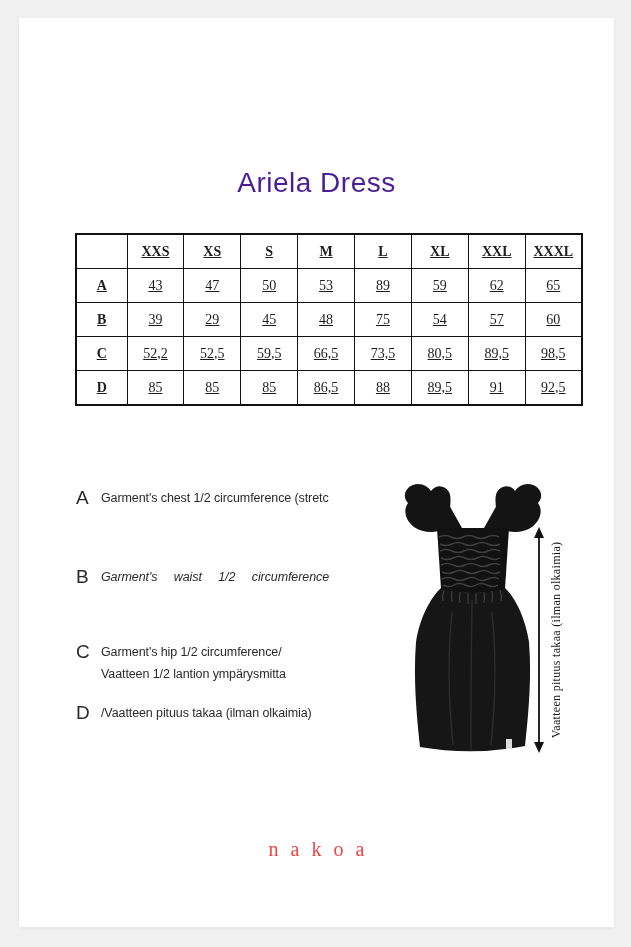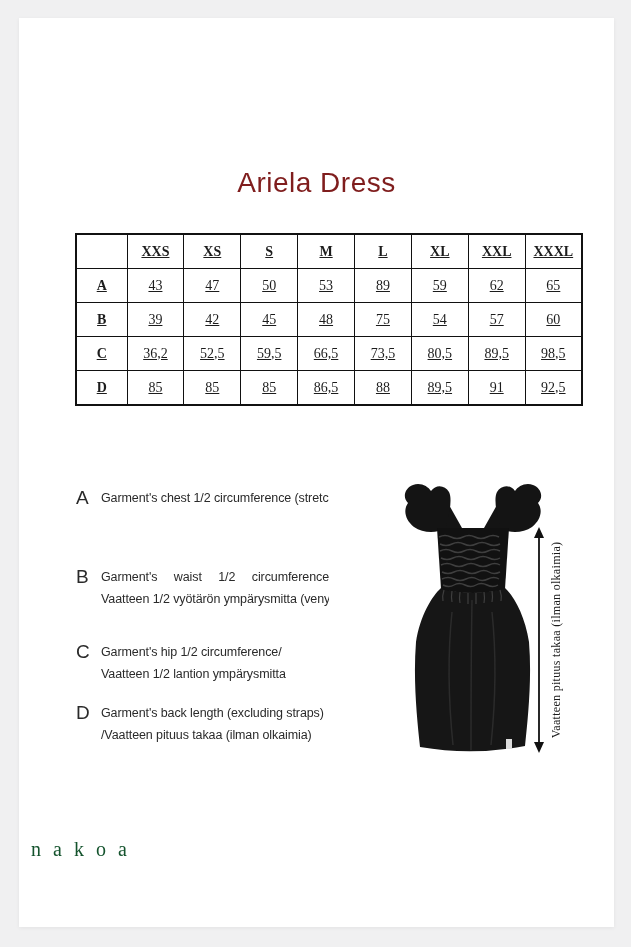--- a/index.html
+++ b/index.html
@@ -14,21 +14,21 @@
   .card{
     position:absolute;left:19px;top:18px;
     width:595px;height:909px;
     background:#ffffff;
     box-shadow:0 1px 4px rgba(0,0,0,0.06);
   }
   .title{
     position:absolute;top:130px;left:0;width:100%;
     text-align:center;
     font-size:28px;font-weight:400;letter-spacing:0.5px;
-    color:#7f1d1d;
+    color:#4c1d95;
   }
   table.size-table{
     position:absolute;top:215px;left:56px;
     width:508px;
     border-collapse:collapse;table-layout:fixed;
     font-family:"Liberation Serif", serif;
     color:#1c1c1c;
     border:2px solid #111;
   }
   table.size-table th, table.size-table td{
@@ -44,33 +44,34 @@
   .legend-letter{
     width:25px;flex:0 0 25px;
     font-size:19px;line-height:22px;color:#2a2a2a;font-weight:400;
   }
   .legend-text{
     width:228px;overflow:hidden;
     font-size:12.5px;line-height:22px;letter-spacing:-0.1px;
     color:#2a2a2a;
   }
   .legend-line{white-space:nowrap;}
-  .legend-line.justify{text-align:justify;text-align-last:justify;-moz-text-align-last:justify;}
+  .legend-line.justify{text-align:justify;text-align-last:justify;font-style:italic;-moz-text-align-last:justify;}
   .pos-a{top:469px;}
   .pos-b{top:548px;}
   .pos-c{top:623px;}
   .pos-d{top:684px;}
   .dress-svg{
     position:absolute;left:381px;top:437px;width:190px;height:305px;
   }
   .logo{
     position:absolute;top:820px;left:0;width:100%;
+    text-align:center;
     font-family:"Liberation Serif", serif;
     font-size:20px;letter-spacing:0.6em;padding-left:0.6em;box-sizing:border-box;
-    color:#14532d;
+    color:#ef4444;
   }
 </style>
 </head>
 <body>
 
 <div class="card">
 
   <h1 class="title">Ariela Dress</h1>
 
   <table class="size-table">
@@ -106,31 +107,31 @@
         <td>50</td>
         <td>53</td>
         <td>89</td>
         <td>59</td>
         <td>62</td>
         <td>65</td>
       </tr>
       <tr>
         <th>B</th>
         <td>39</td>
-        <td>42</td>
+        <td>29</td>
         <td>45</td>
         <td>48</td>
         <td>75</td>
         <td>54</td>
         <td>57</td>
         <td>60</td>
       </tr>
       <tr>
         <th>C</th>
-        <td>36,2</td>
+        <td>52,2</td>
         <td>52,5</td>
         <td>59,5</td>
         <td>66,5</td>
         <td>73,5</td>
         <td>80,5</td>
         <td>89,5</td>
         <td>98,5</td>
       </tr>
       <tr>
         <th>D</th>
@@ -150,36 +151,34 @@
     <div class="legend-letter">A</div>
     <div class="legend-text">
       <div class="legend-line">Garment's chest 1/2 circumference (stretch</div>
     </div>
   </div>
 
   <div class="legend-item pos-b">
     <div class="legend-letter">B</div>
     <div class="legend-text">
       <div class="legend-line justify">Garment's waist 1/2 circumference</div>
-      <div class="legend-line">Vaatteen 1/2 vyötärön ympärysmitta (veny</div>
     </div>
   </div>
 
   <div class="legend-item pos-c">
     <div class="legend-letter">C</div>
     <div class="legend-text">
       <div class="legend-line">Garment's hip 1/2 circumference/</div>
       <div class="legend-line">Vaatteen 1/2 lantion ympärysmitta</div>
     </div>
   </div>
 
   <div class="legend-item pos-d">
     <div class="legend-letter">D</div>
     <div class="legend-text">
-      <div class="legend-line">Garment's back length (excluding straps)</div>
       <div class="legend-line">/Vaatteen pituus takaa (ilman olkaimia)</div>
     </div>
   </div>
 
   <svg class="dress-svg" viewBox="400 455 190 305">
 
     <path d="M441,588 C432,596 420,616 416,642 C413,680 417,719 420,747 Q472,756 525,746 C528,718 532,679 529,642 C525,616 514,596 505,588 Q472,597 441,588 Z" fill="#161616"></path>
 
     <path d="M452,612 C447,660 449,706 453,745 M472,600 C471,660 471,710 471,750 M492,612 C497,660 495,706 491,745" fill="none" stroke="#2b2b2b" stroke-width="1.5"></path>
 

